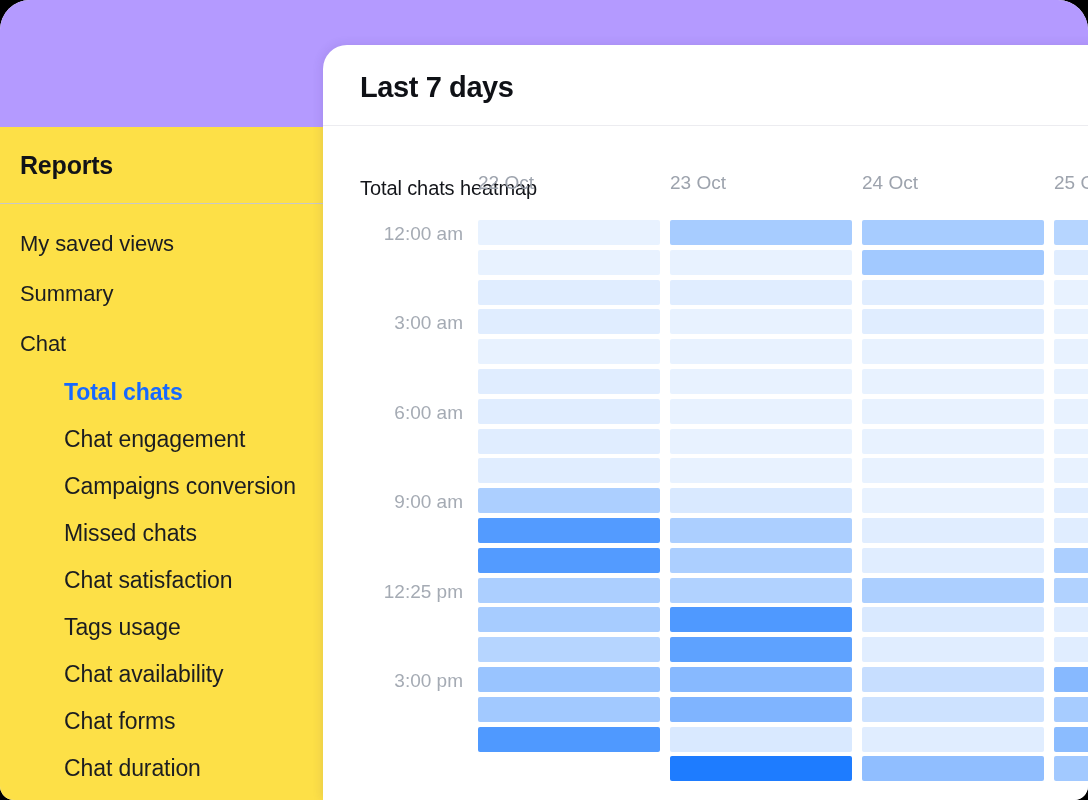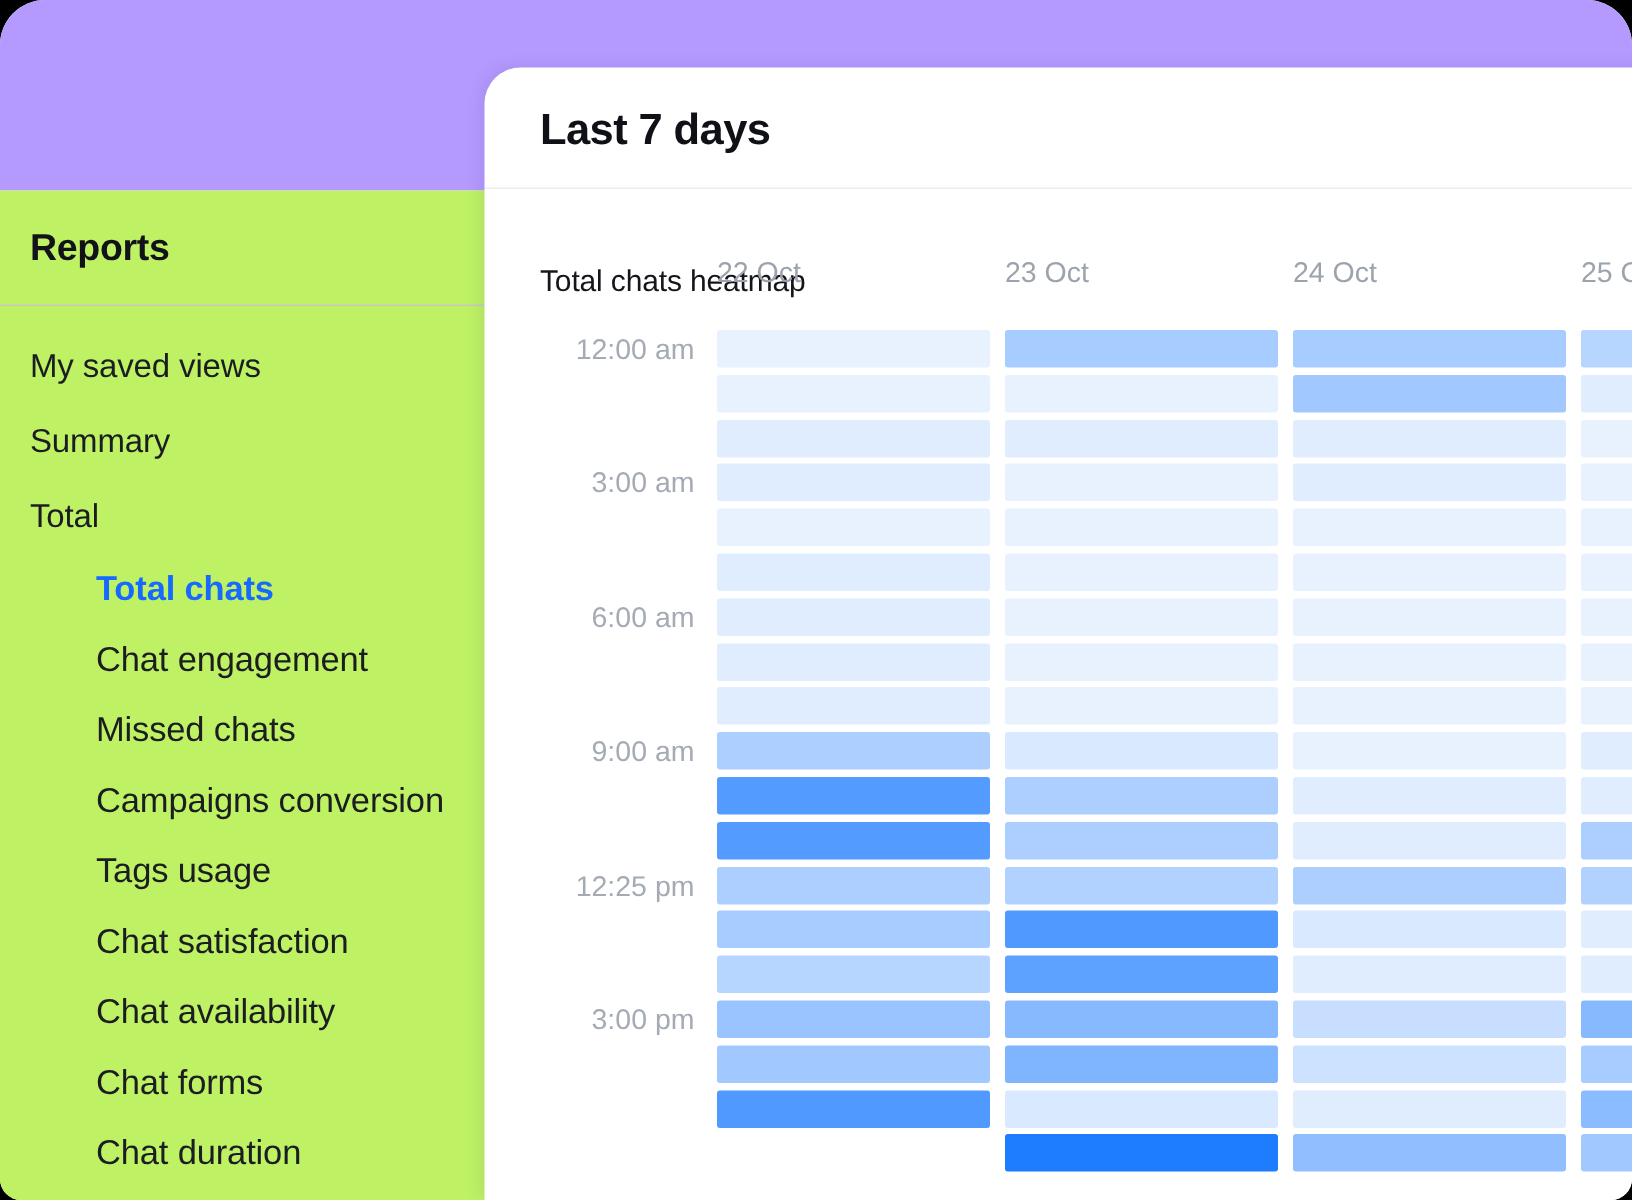--- a/index.html
+++ b/index.html
@@ -38,21 +38,21 @@
     background: #b49aff;
   }
 
   
   .sidebar {
     position: absolute;
     left: 0;
     top: 127px;
     width: 324px;
     height: 673px;
-    background: #bef264;
+    background: #fde047;
   }
 
   .sidebar-title {
     position: absolute;
     left: 20px;
     top: 24px;
     font-size: 25px;
     font-weight: bold;
     color: #111318;
     letter-spacing: -0.2px;
@@ -195,27 +195,27 @@
   <div class="app-shell">
 
     <div class="topbar"></div>
 
     <div class="sidebar">
       <div class="sidebar-title">Reports</div>
       <div class="sidebar-divider"></div>
       <div class="nav-list" id="nav-list">
           <div class="nav-item">My saved views</div>
           <div class="nav-item">Summary</div>
-          <div class="nav-item">Total</div>
+          <div class="nav-item">Chat</div>
           <div class="nav-item sub active" style="color: rgb(23, 105, 255);">Total chats</div>
           <div class="nav-item sub">Chat engagement</div>
+          <div class="nav-item sub">Campaigns conversion</div>
           <div class="nav-item sub">Missed chats</div>
-          <div class="nav-item sub">Campaigns conversion</div>
+          <div class="nav-item sub">Chat satisfaction</div>
           <div class="nav-item sub">Tags usage</div>
-          <div class="nav-item sub">Chat satisfaction</div>
           <div class="nav-item sub">Chat availability</div>
           <div class="nav-item sub">Chat forms</div>
           <div class="nav-item sub">Chat duration</div>
         </div>
     </div>
 
     <div class="panel">
       <div class="panel-title">Last 7 days</div>
       <div class="panel-divider"></div>
       <div class="section-title">Total chats heatmap</div>

